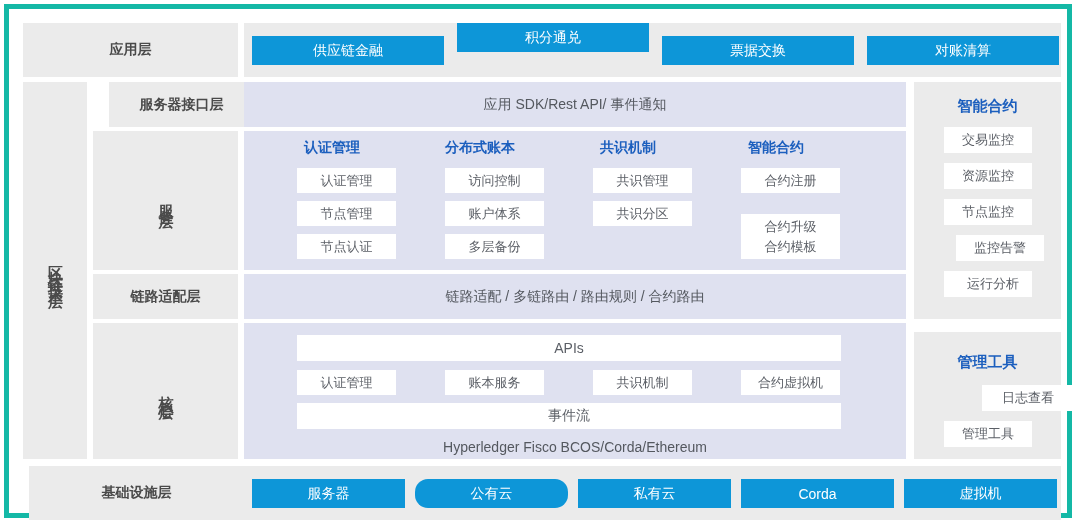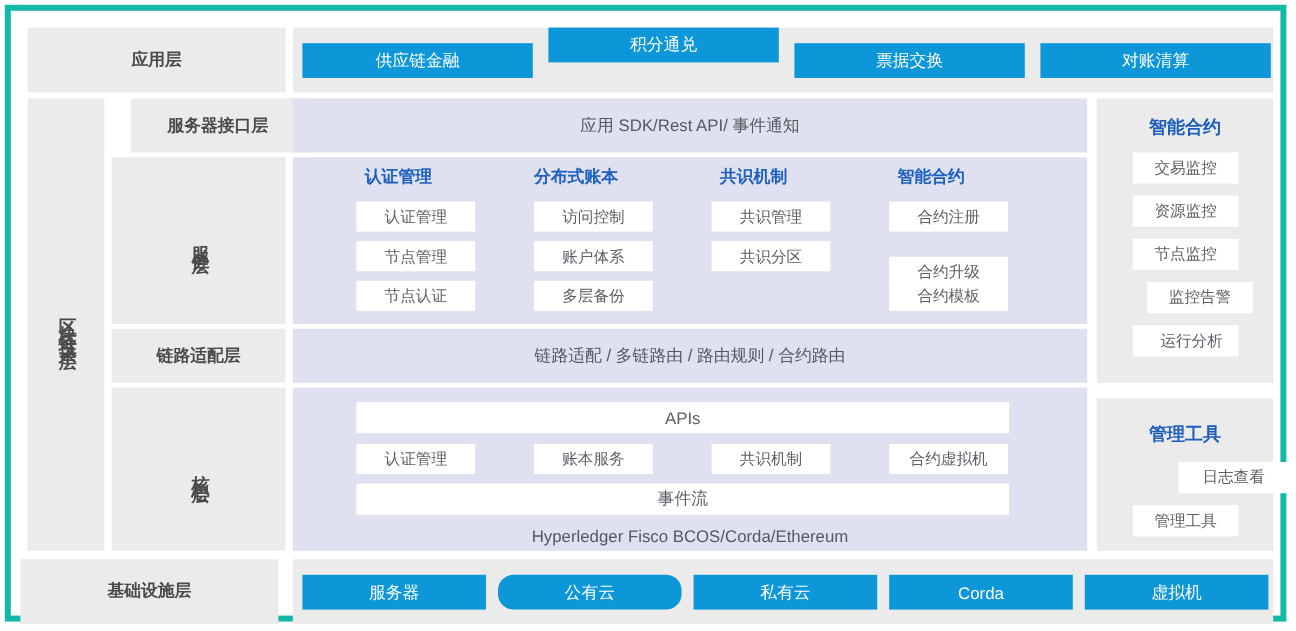--- a/index.html
+++ b/index.html
@@ -134,21 +134,21 @@
   <div class="abs white-card" style="left:935px;top:154px;width:88px;height:26px;">资源监控</div>
   <div class="abs white-card" style="left:935px;top:190px;width:88px;height:26px;">节点监控</div>
   <div class="abs white-card" style="left:935px;top:226px;width:88px;height:26px;margin-left:12px;">监控告警</div>
   <div class="abs white-card" style="left:935px;top:262px;width:88px;height:26px;padding-left:10px;">运行分析</div>
 
   <div class="abs gray" style="left:905px;top:323px;width:147px;height:127px;"></div>
   <div class="abs panel-head" style="left:905px;top:344px;width:147px;">管理工具</div>
   <div class="abs white-card" style="left:973px;top:376px;width:92px;height:26px;">日志查看</div>
   <div class="abs white-card" style="left:935px;top:412px;width:88px;height:26px;">管理工具</div>
 
-  <div class="abs gray-label" style="left:8px;top:457px;width:215px;height:54px;">基础设施层</div>
+  <div class="abs gray-label" style="left:20px;top:457px;width:215px;height:54px;">基础设施层</div>
 
   <div class="abs gray" style="left:235px;top:457px;width:817px;height:54px;"></div>
 
   <div class="abs blue-btn" style="left:243px;top:470px;width:153px;height:29px;text-align:center;">服务器</div>
   <div class="abs blue-btn" style="left:406px;top:470px;width:153px;height:29px;border-radius:13px;">公有云</div>
   <div class="abs blue-btn" style="left:569px;top:470px;width:153px;height:29px;">私有云</div>
   <div class="abs blue-btn" style="left:732px;top:470px;width:153px;height:29px;">Corda</div>
   <div class="abs blue-btn" style="left:895px;top:470px;width:153px;height:29px;">虚拟机</div>
 
 </div>

